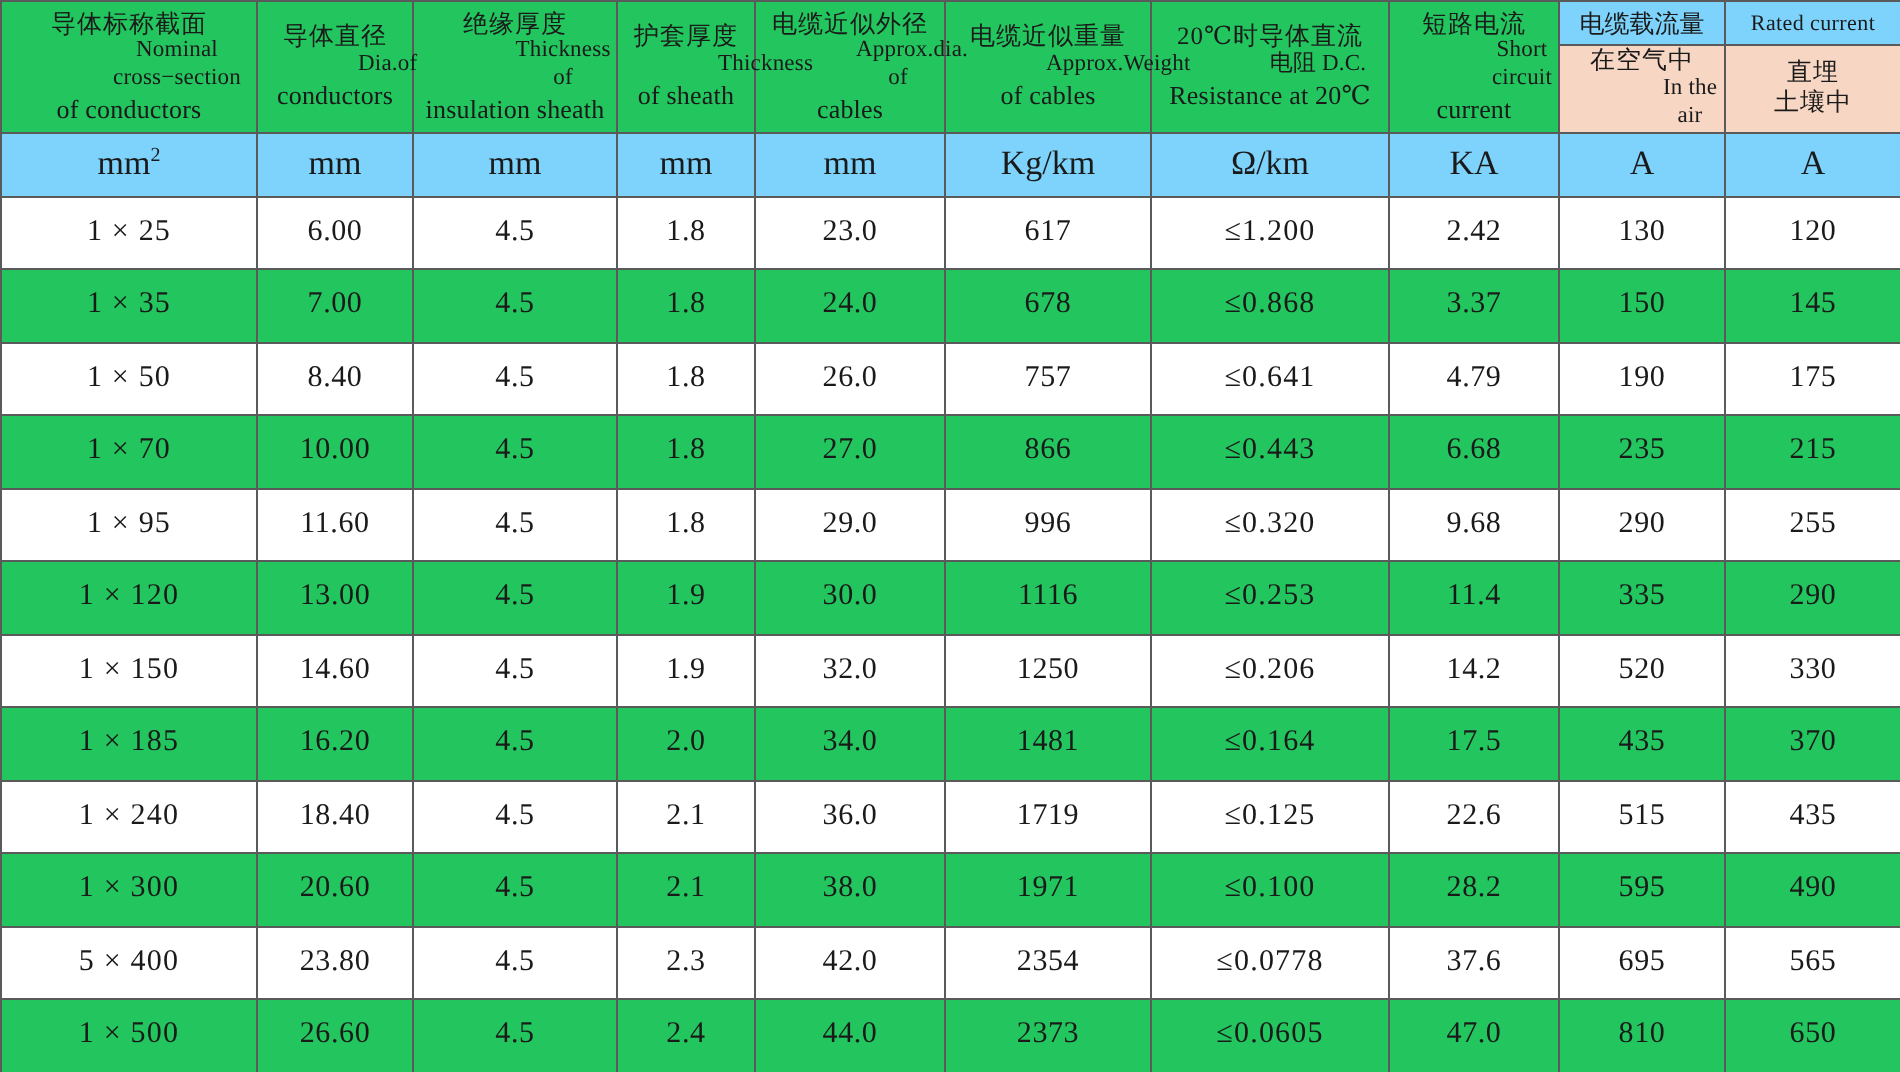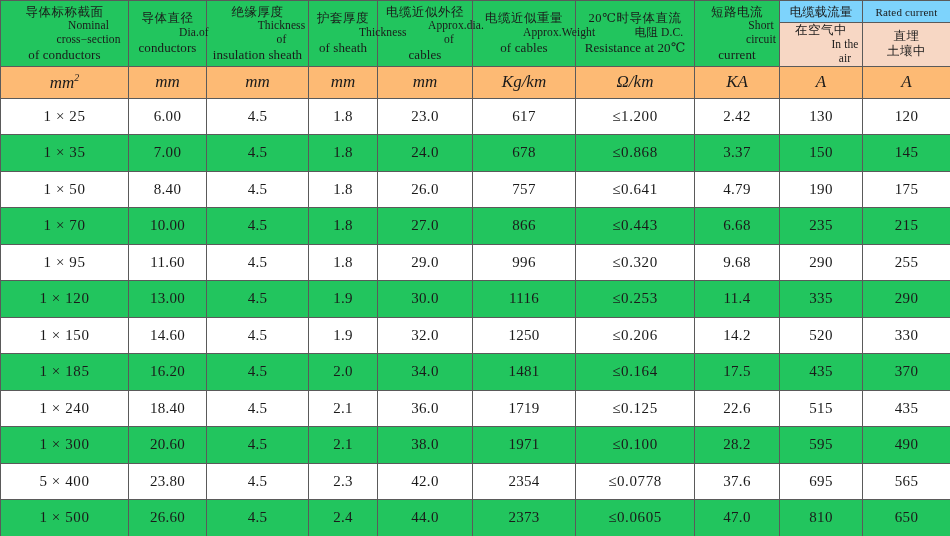--- a/index.html
+++ b/index.html
@@ -56,24 +56,23 @@
   }
   .grp-top.seam{border-right:none;border-bottom:1px solid #5a5a5a;}
   .grp-top.seam2{border-left:none;border-bottom:1px solid #5a5a5a;}
   .grp-sub{
     background:#F7D7C4;
     line-height:1.2;
     padding:2px;
   }
   
   .unit-cell{
-    background:#fdba74;
+    background:#7dd3fc;
     font-size:17px;
     height:31px;
-    font-style:italic;
   }
   .unit-cell sup{font-size:10px;vertical-align:super;}
   
   tbody tr{height:36.5px;margin-left:20px;}
   tbody td{
     font-size:15px;
     letter-spacing:0.3px;
     background:#ffffff;
   }
   tbody tr.alt td{background:#22c55e;}

